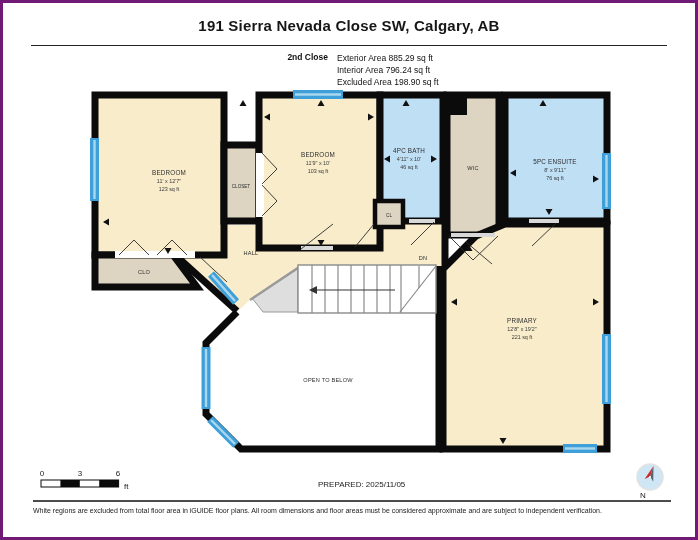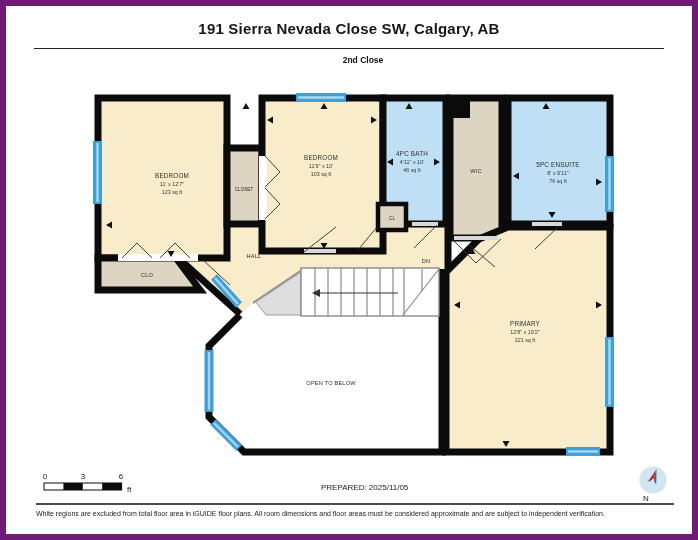--- a/index.html
+++ b/index.html
@@ -1,18 +1,18 @@
 <!DOCTYPE html>
 <html style="--cream: #f8ecca; --tan: #ddd5c2; --blue: #bfdff5; --winblue: #3f9fd8; --winlite: #a9d7ef; --wall: #0b0b0b;"><head>
 <meta charset="utf-8">
 <style>
   html,body{margin:0;padding:0;background:#fff;}
   .page{
     position:relative;width:698px;height:540px;background:#fff;
-    border:6px solid #701a75;box-sizing:border-box;overflow:hidden;
+    border:3px solid #701a75;box-sizing:border-box;overflow:hidden;
     font-family:"Liberation Sans","DejaVu Sans",sans-serif;color:#111;
   }
   .title{
     position:absolute;top:14px;left:0;right:0;text-align:center;
     font-size:15px;font-weight:bold;letter-spacing:.2px;color:#161616;
   }
   .title-rule{position:absolute;top:42px;left:28px;right:28px;border-top:1.6px solid #222;}
   .floor-row{
     position:absolute;top:49px;left:0;right:0;display:flex;justify-content:center;
     gap:9px;font-size:8.5px;transform:translateX(14px);
@@ -45,20 +45,25 @@
 </head>
 <body>
 
 <div class="page">
 
   <div class="title">191 Sierra Nevada Close SW, Calgary, AB</div>
   <div class="title-rule"></div>
 
   <div class="floor-row">
     <div class="floor-label">2nd Close</div>
+    <div class="stats">
+      <div>Exterior Area 885.29 sq ft</div>
+      <div>Interior Area 796.24 sq ft</div>
+      <div>Excluded Area 198.90 sq ft</div>
+    </div>
   </div>
 
   <svg width="698" height="540" viewBox="0 0 698 540">
 
     <g>
 
       <polygon class="room-cream" points="168,245 221,245 221,222 256,222 256,245 374,245 374,221 441,221 441,266 298,266 234,308 168,248"></polygon>
 
       <line class="wall" x1="170" y1="250" x2="234" y2="308"></line>
       <line class="wall" x1="442" y1="221" x2="442" y2="262"></line>

